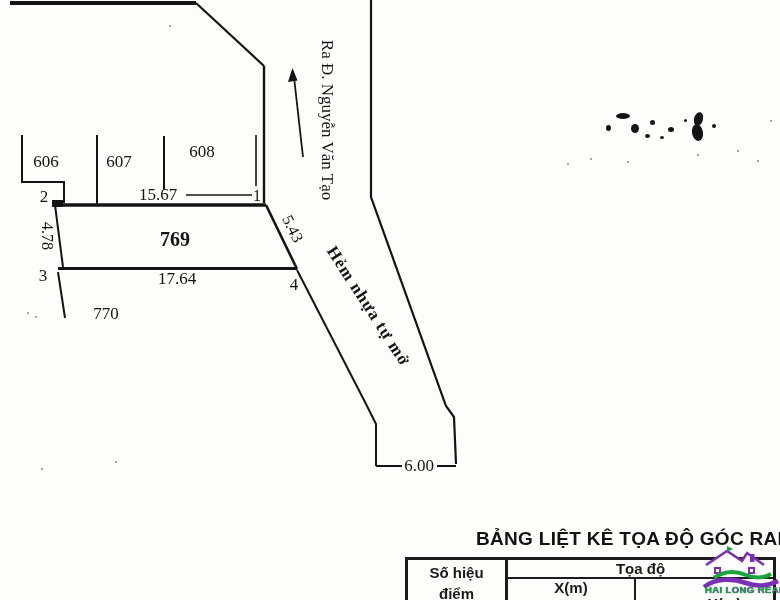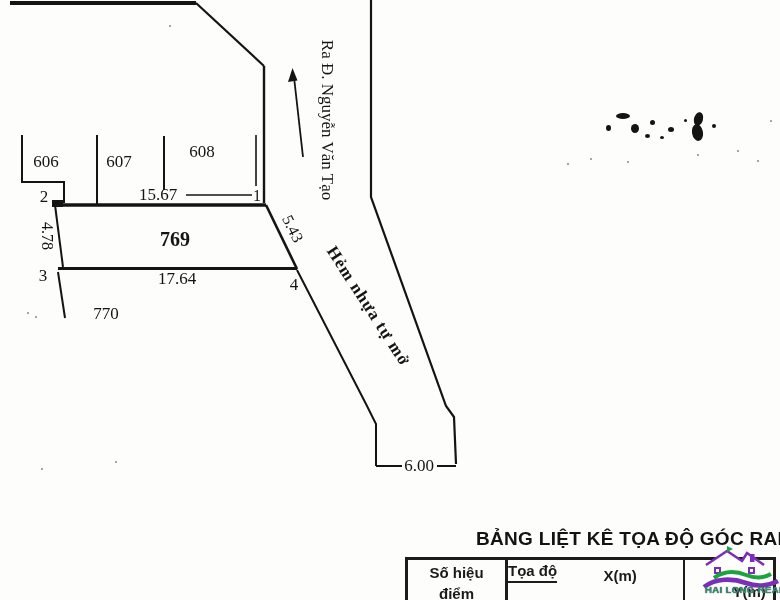--- a/index.html
+++ b/index.html
@@ -8,21 +8,21 @@
   svg text{font-family:"Liberation Serif",serif;fill:#141414;}
   .abs{position:absolute;}
   
   .tbl-title{position:absolute;left:476px;top:528px;font-family:"Liberation Sans",sans-serif;
              font-weight:bold;font-size:19px;letter-spacing:.3px;color:#131313;white-space:nowrap;}
   .tbl{position:absolute;left:405px;top:557px;width:371px;height:43px;box-sizing:border-box;
        border-top:3px solid #1c1c1c;border-left:3px solid #1c1c1c;border-right:3px solid #1c1c1c;
        display:flex;font-family:"Liberation Sans",sans-serif;font-weight:bold;color:#1b1b1b;}
   .tbl .c-point{width:100px;box-sizing:border-box;border-right:3px solid #1c1c1c;
        display:flex;flex-direction:column;align-items:center;font-size:15px;line-height:21px;padding-top:2px;}
-  .tbl .c-right{flex:1;display:flex;}
+  .tbl .c-right{flex:1;display:flex;flex-direction:column;}
   .tbl .c-coord{height:23px;box-sizing:border-box;border-bottom:2.5px solid #1c1c1c;
        display:flex;align-items:center;justify-content:center;font-size:15px;}
   .tbl .c-sub{flex:1;display:flex;}
   .tbl .c-x{width:128px;box-sizing:border-box;border-right:2.5px solid #1c1c1c;
        display:flex;align-items:flex-end;justify-content:center;font-size:15px;padding-bottom:16px;}
   .tbl .c-y{flex:1;display:flex;align-items:flex-end;justify-content:center;font-size:15px;padding-left:40px;}
   
   .brand{position:absolute;left:705px;top:584px;width:76px;font-family:"Liberation Sans",sans-serif;
          font-weight:bold;font-size:9.5px;letter-spacing:.4px;color:#18a53c;white-space:nowrap;
          text-shadow:0 0 1px #7b2eb8,0 0 1px #7b2eb8;}

